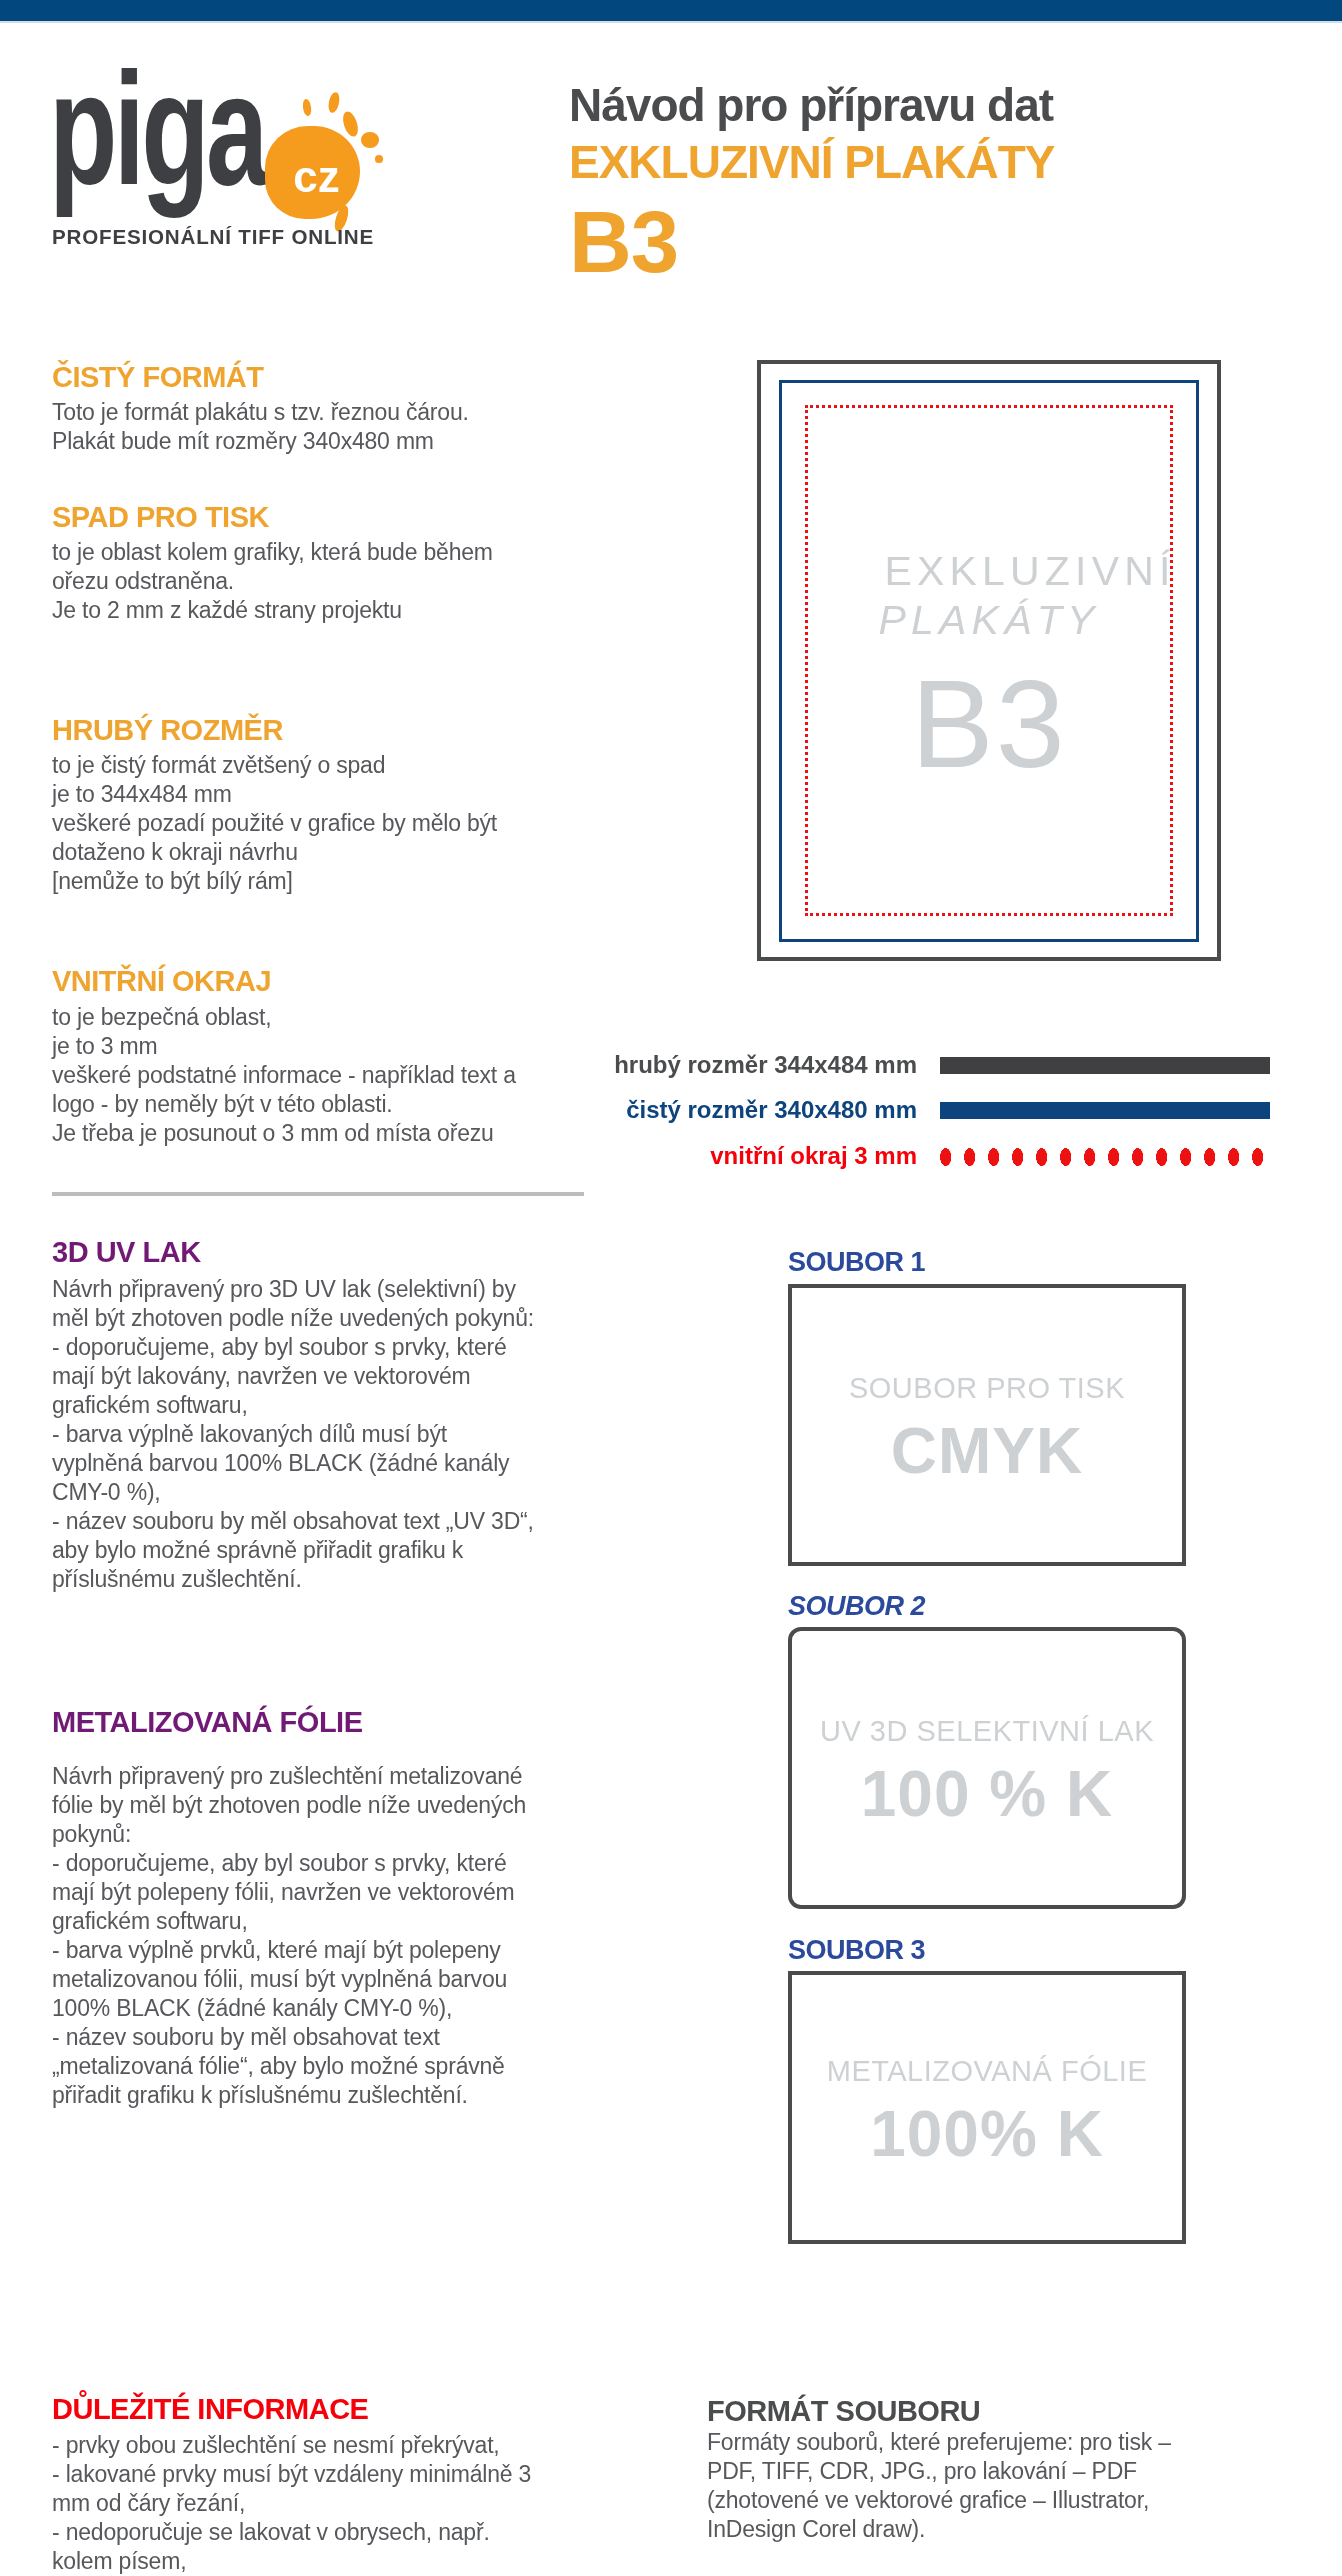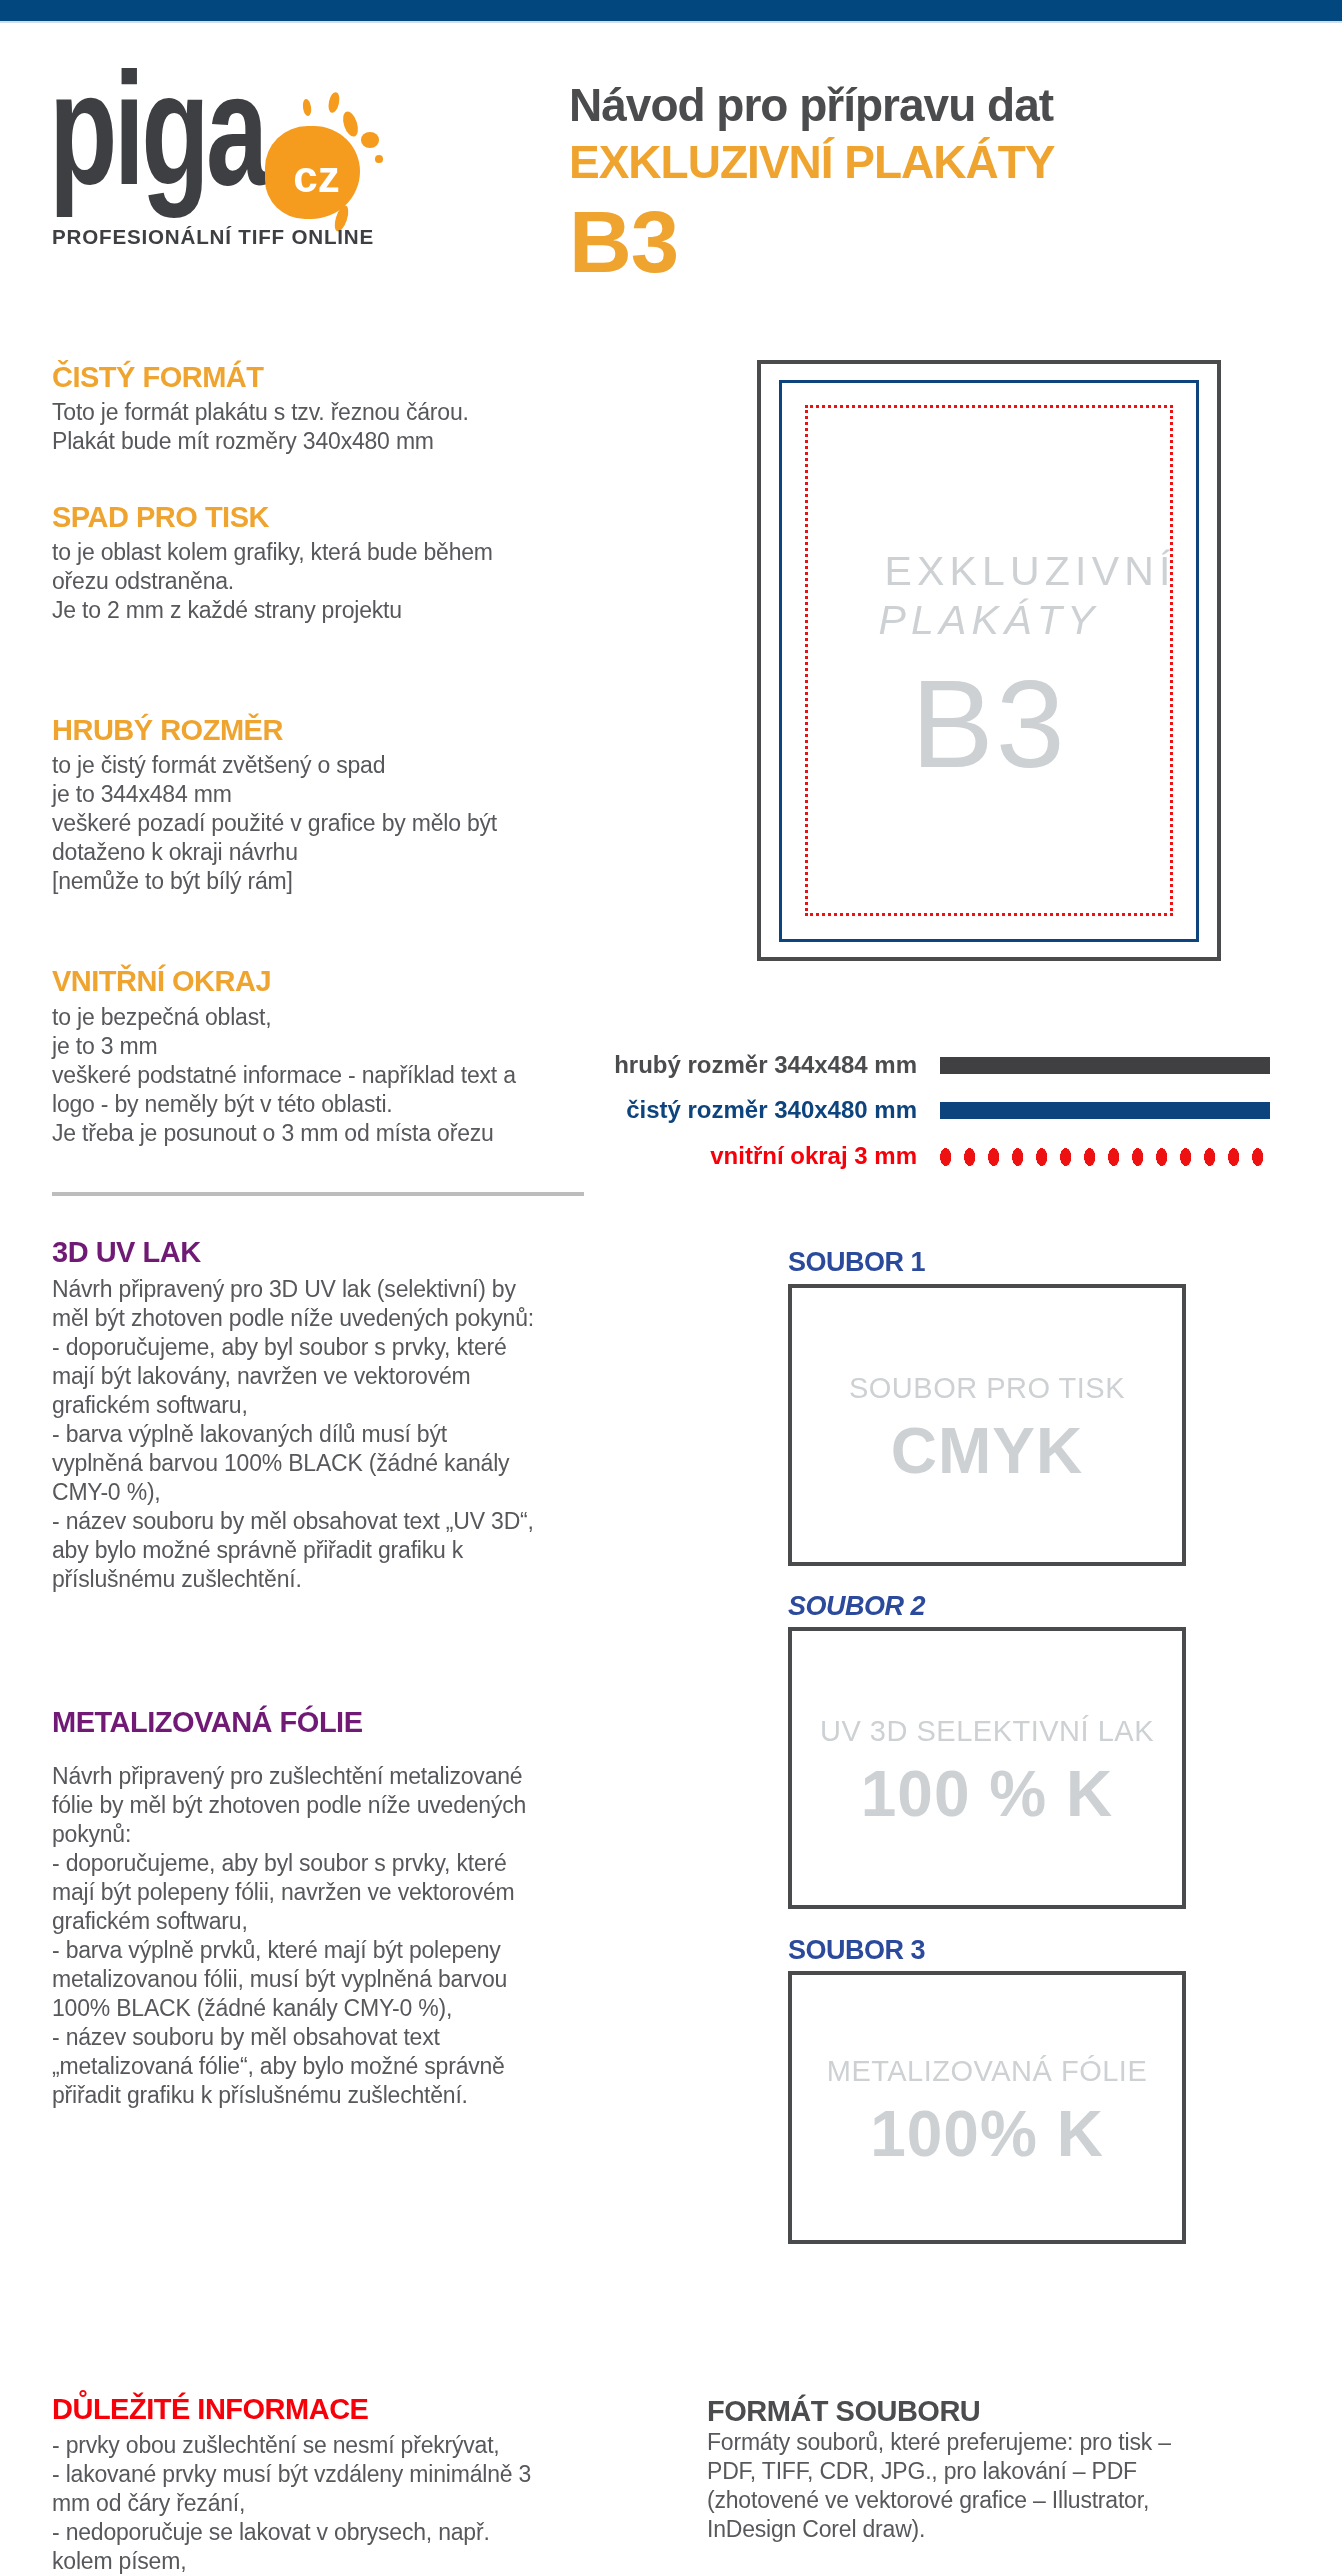--- a/index.html
+++ b/index.html
@@ -174,21 +174,21 @@
   <div class="abs legend-label lg-red" style="left:556px;top:1142px;">vnitřní okraj 3 mm</div>
   <div class="abs dots-row" style="left:940px;top:1148px;"></div>
 
   <div class="abs file-label" style="left:788px;top:1247px;">SOUBOR 1</div>
   <div class="abs file-box" style="left:788px;top:1284px;height:282px;">
     <div class="file-line1">SOUBOR PRO TISK</div>
     <div class="file-line2">CMYK</div>
   </div>
 
   <div class="abs file-label" style="left:788px;top:1591px;font-style:italic;">SOUBOR 2</div>
-  <div class="abs file-box" style="left:788px;top:1627px;height:282px;">
+  <div class="abs file-box" style="left:788px;top:1627px;height:282px;border-radius:13px;">
     <div class="file-line1">UV 3D SELEKTIVNÍ LAK</div>
     <div class="file-line2">100 % K</div>
   </div>
 
   <div class="abs file-label" style="left:788px;top:1935px;">SOUBOR 3</div>
   <div class="abs file-box" style="left:788px;top:1971px;height:273px;">
     <div class="file-line1">METALIZOVANÁ FÓLIE</div>
     <div class="file-line2">100% K</div>
   </div>
 

